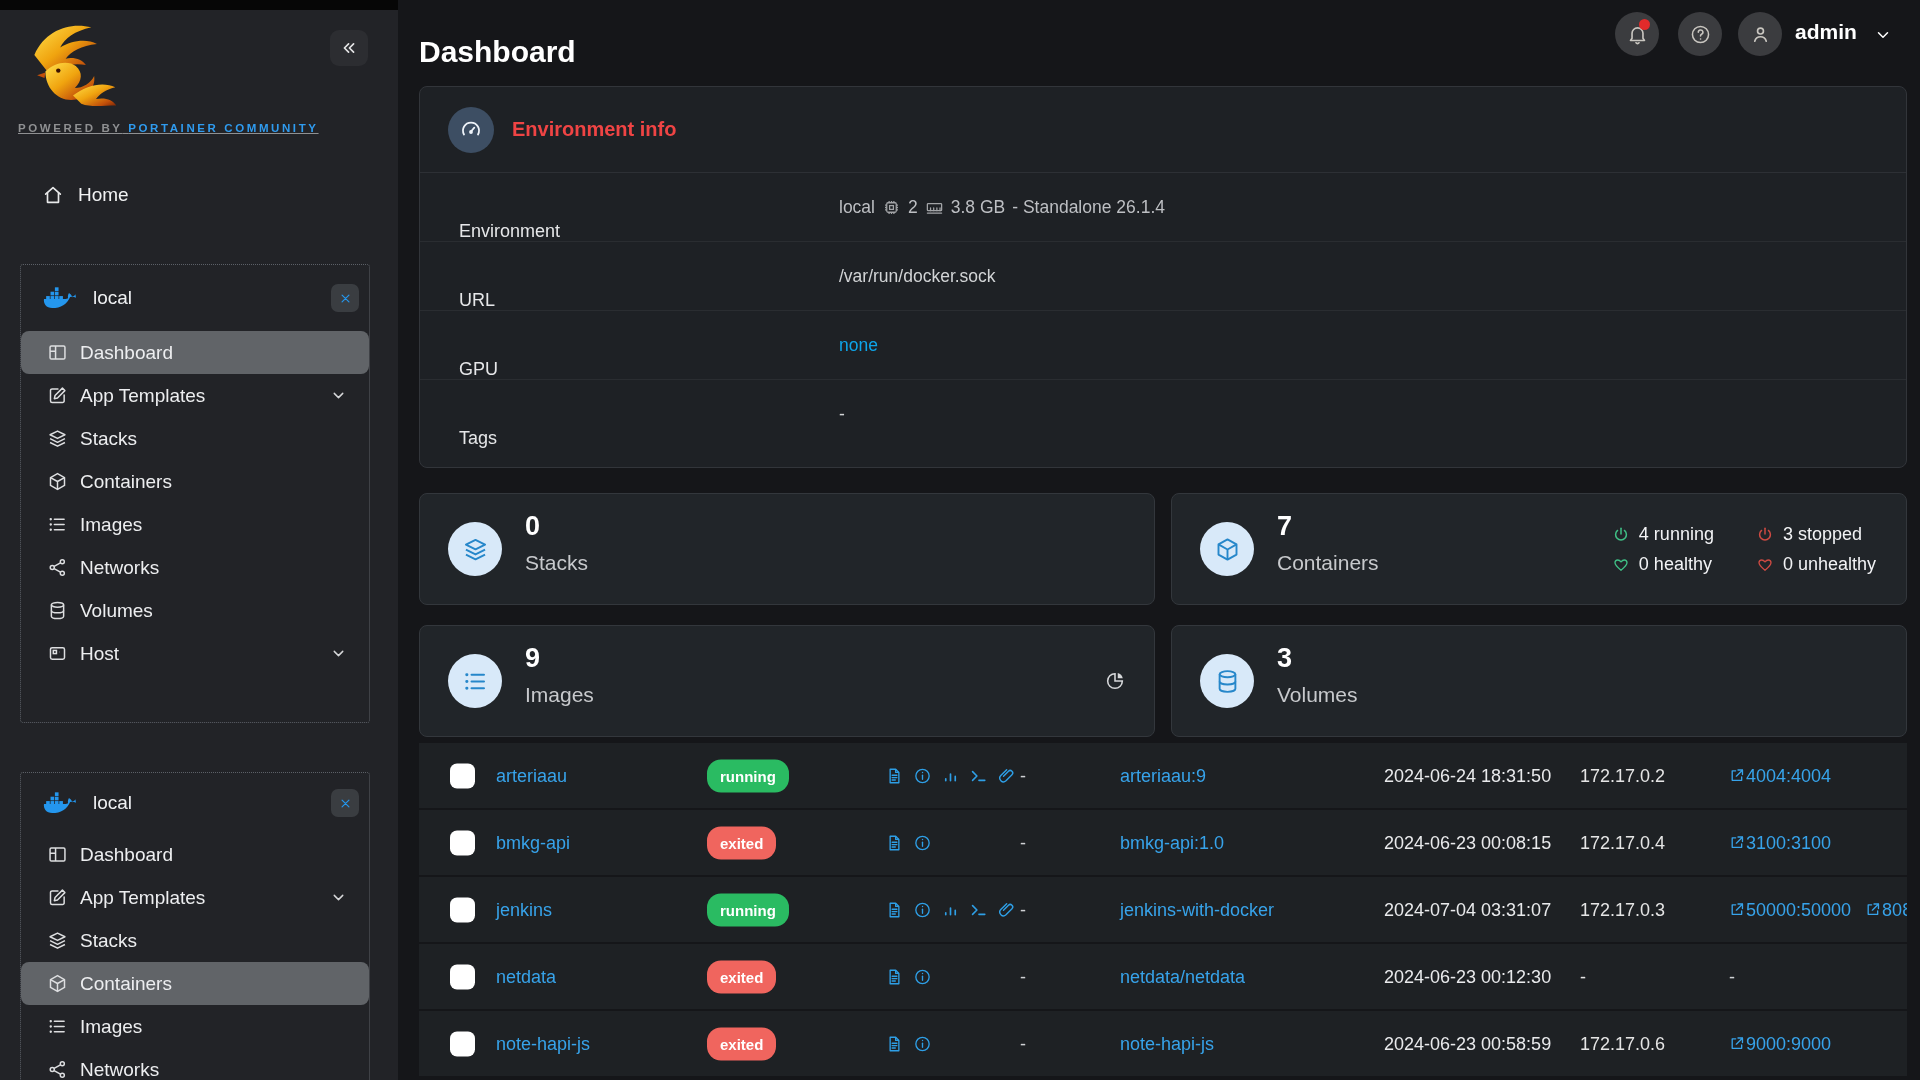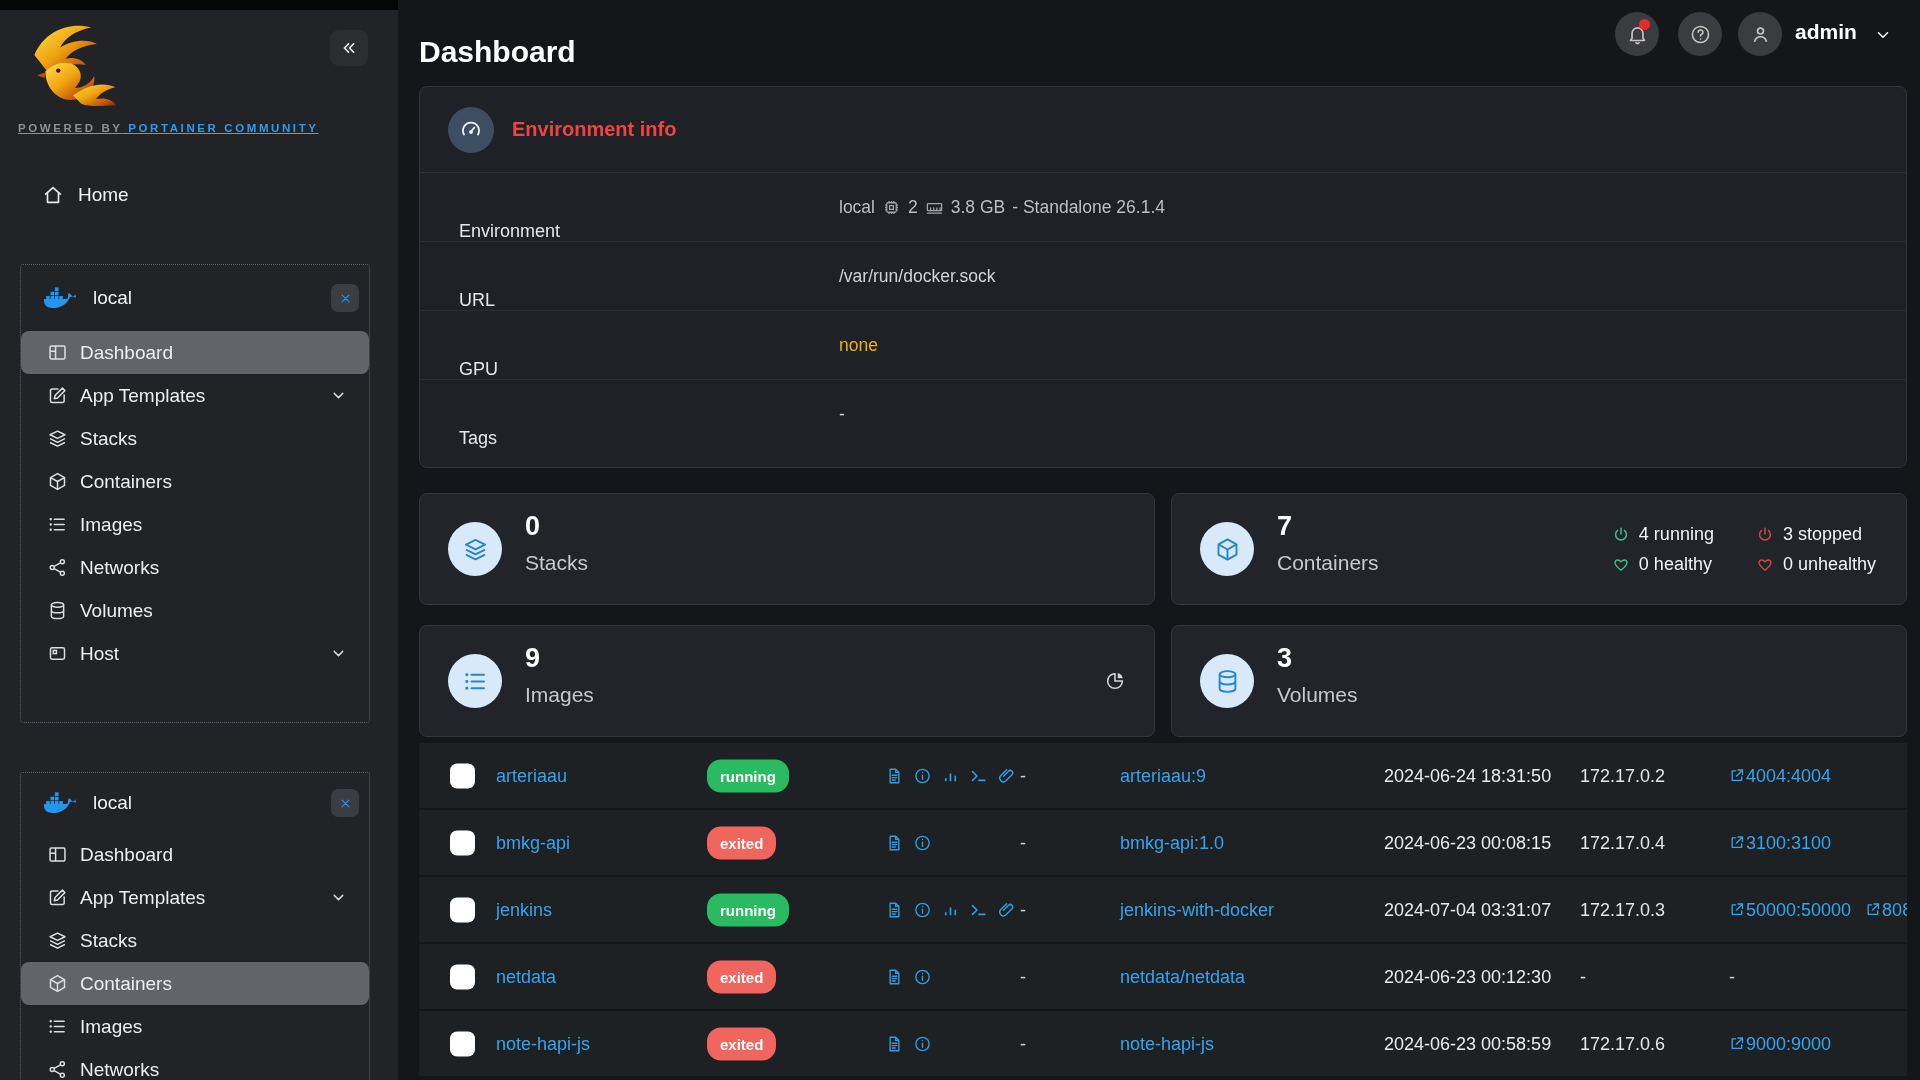--- a/index.html
+++ b/index.html
@@ -531,21 +531,21 @@
           <span>3.8 GB</span>
           <span>- Standalone 26.1.4</span>
         </span>
       </div>
       <div class="info-row">
         <span class="info-label">URL</span>
         <span class="info-value" style="color:#d2d4d6">/var/run/docker.sock</span>
       </div>
       <div class="info-row">
         <span class="info-label">GPU</span>
-        <span class="info-value" style="color:#eab308">none</span>
+        <span class="info-value" style="color:#0ea5e9">none</span>
       </div>
       <div class="info-row">
         <span class="info-label">Tags</span>
         <span class="info-value" style="color:#d2d4d6">-</span>
       </div>
     </section>
 
     <div class="cards-row cards-row-1">
       <div class="card">
         <span class="card-icon">

